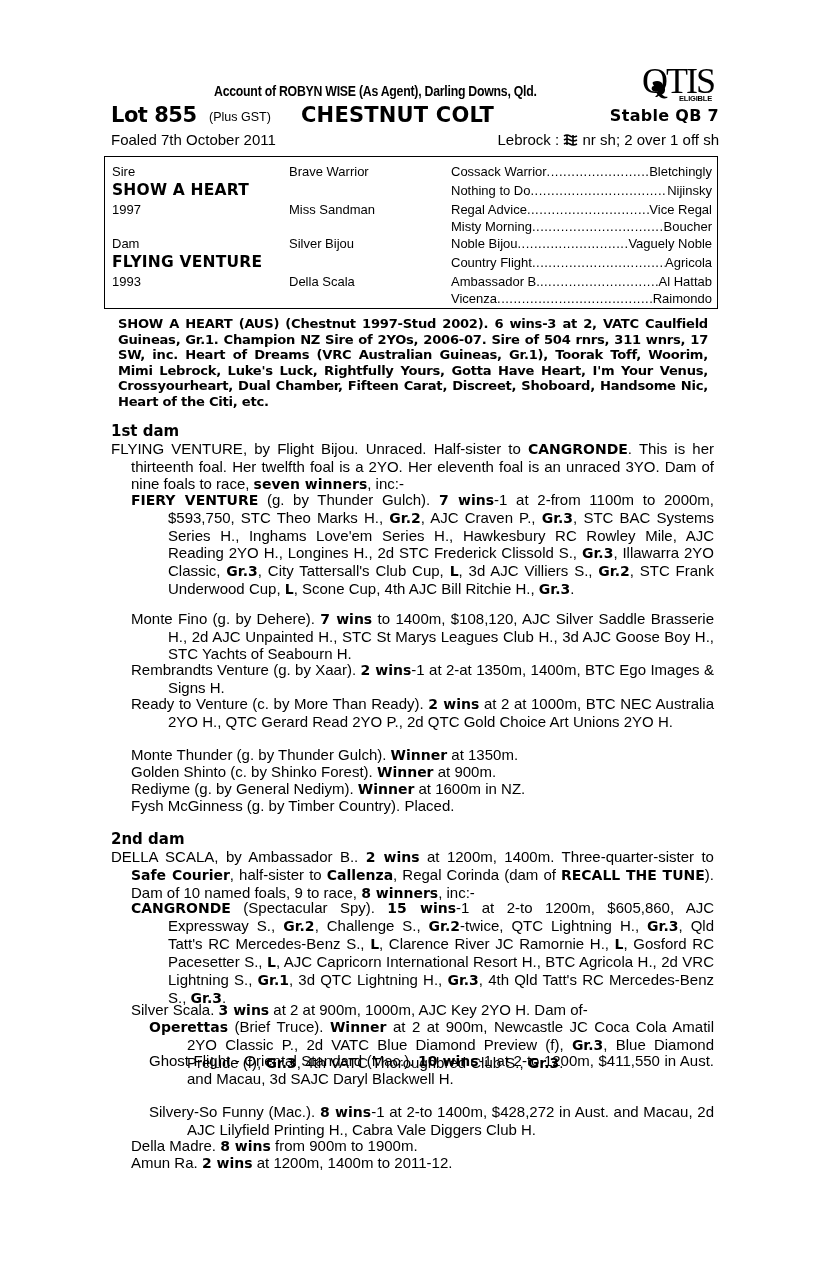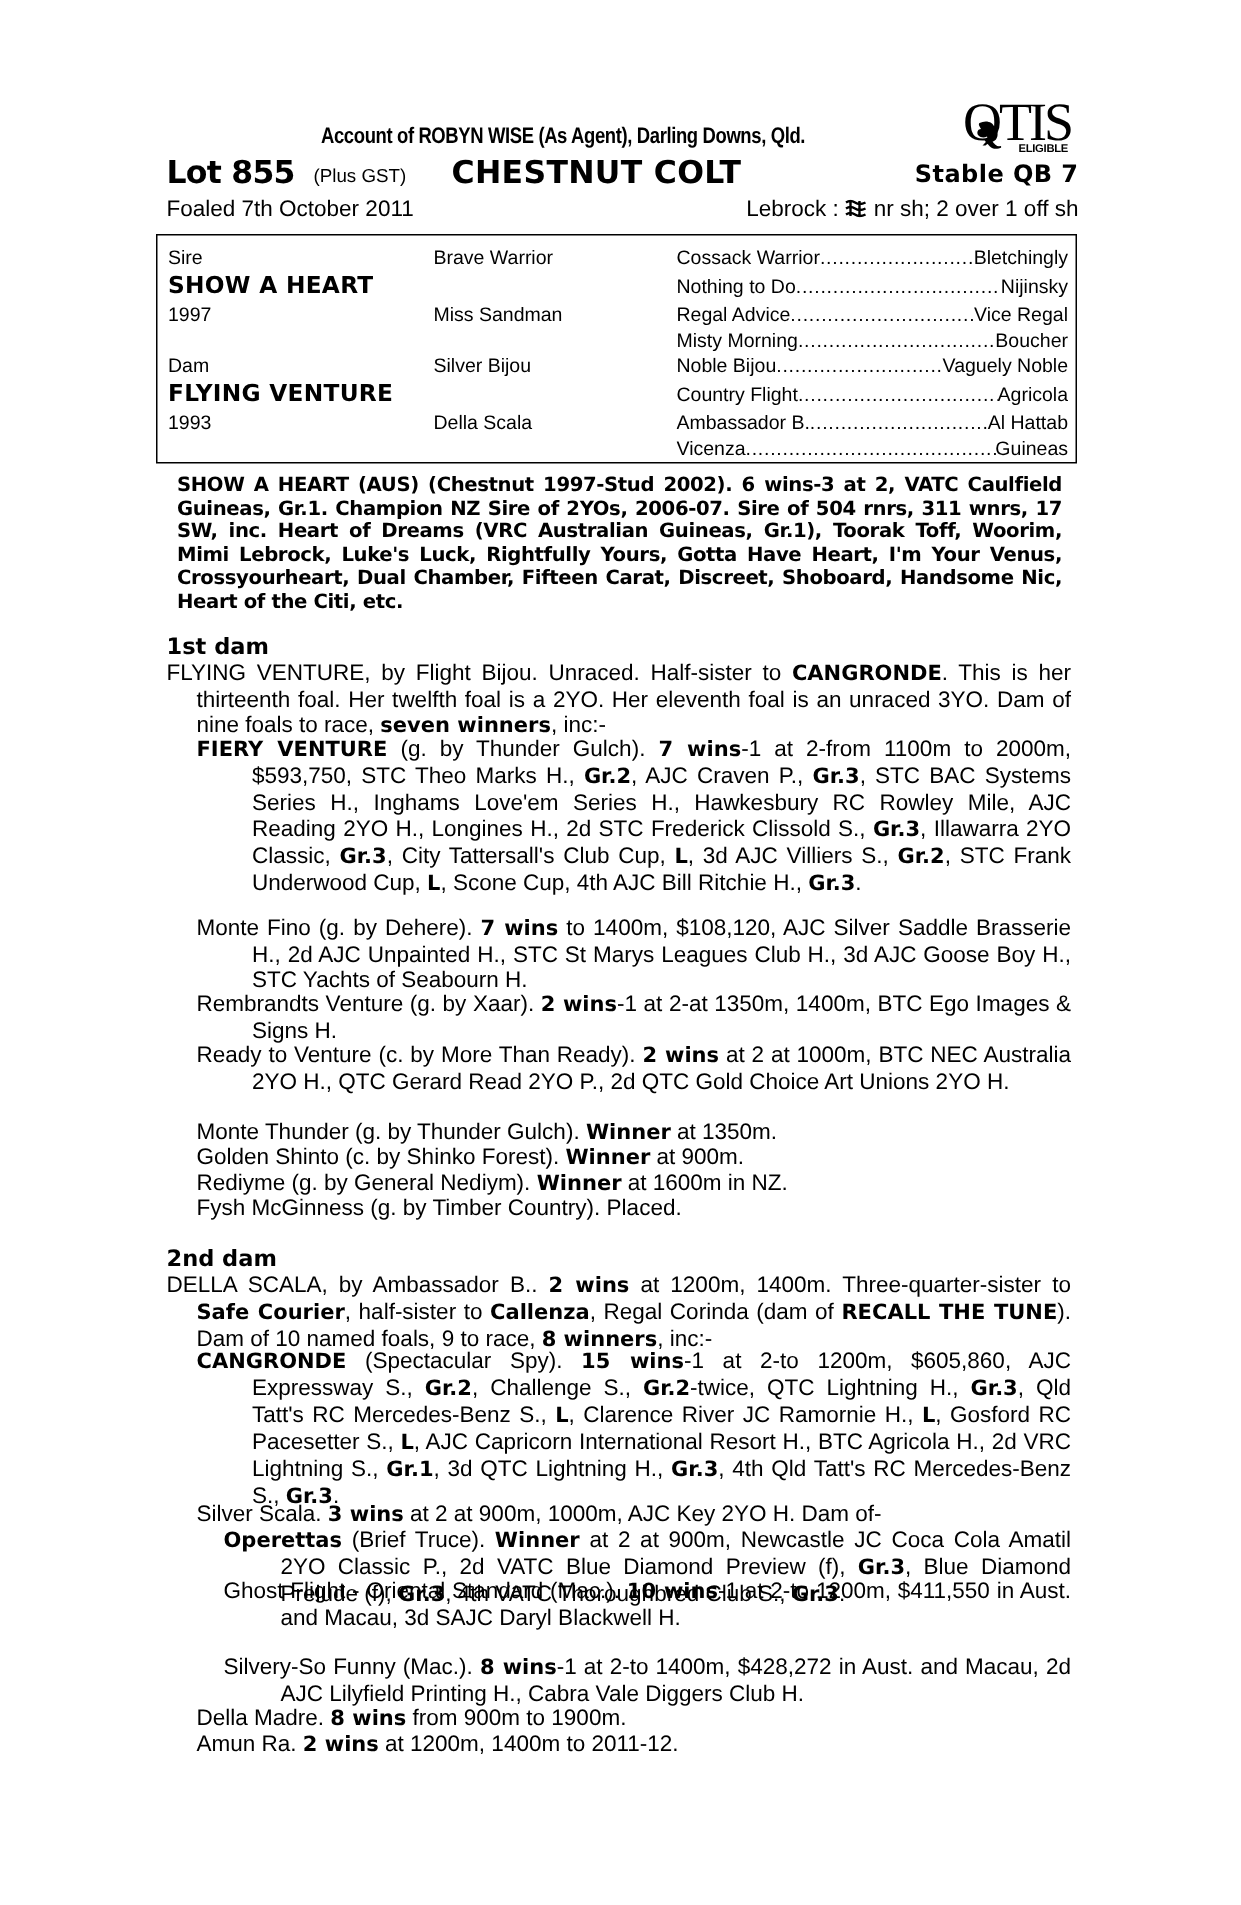--- a/index.html
+++ b/index.html
@@ -117,21 +117,21 @@
         <span class="s">Agricola</span>
       </div>
     <div class="gg" style="top:117px;">
         <span class="n">Ambassador B.</span>
         <span class="dots"></span>
         <span class="s">Al Hattab</span>
       </div>
     <div class="gg" style="top:134px;">
         <span class="n">Vicenza</span>
         <span class="dots"></span>
-        <span class="s">Guineas</span>
+        <span class="s">Raimondo</span>
       </div>
   </div>
 
   <div class="sire-sum">SHOW A HEART (AUS) (Chestnut 1997-Stud 2002). 6 wins-3 at 2, VATC Caulfield Guineas, Gr.1. Champion NZ Sire of 2YOs, 2006-07. Sire of 504 rnrs, 311 wnrs, 17 SW, inc. Heart of Dreams (VRC Australian Guineas, Gr.1), Toorak Toff, Woorim, Mimi Lebrock, Luke's Luck, Rightfully Yours, Gotta Have Heart, I'm Your Venus, Crossyourheart, Dual Chamber, Fifteen Carat, Discreet, Shoboard, Handsome Nic, Heart of the Citi, etc.</div>
 
   <div class="section-h" style="top:422px;">1st dam</div>
   <div id="fd">
       <div class="para" style="top: 440px; left: 111px; width: 603px; padding-left: 20px; text-indent: -20px; box-sizing: border-box;">FLYING VENTURE, by Flight Bijou. Unraced. Half-sister to <b>CANGRONDE</b>. This is her thirteenth foal. Her twelfth foal is a 2YO. Her eleventh foal is an unraced 3YO. Dam of nine foals to race, <b>seven winners</b>, inc:-</div>
       <div class="para" style="top: 491px; left: 131px; width: 583px; padding-left: 37px; text-indent: -37px; box-sizing: border-box;"><b>FIERY VENTURE</b> (g. by Thunder Gulch). <b>7 wins</b>-1 at 2-from 1100m to 2000m, $593,750, STC Theo Marks H., <b>Gr.2</b>, AJC Craven P., <b>Gr.3</b>, STC BAC Systems Series H., Inghams Love'em Series H., Hawkesbury RC Rowley Mile, AJC Reading 2YO H., Longines H., 2d STC Frederick Clissold S., <b>Gr.3</b>, Illawarra 2YO Classic, <b>Gr.3</b>, City Tattersall's Club Cup, <b>L</b>, 3d AJC Villiers S., <b>Gr.2</b>, STC Frank Underwood Cup, <b>L</b>, Scone Cup, 4th AJC Bill Ritchie H., <b>Gr.3</b>.</div>
       <div class="para" style="top: 610px; left: 131px; width: 583px; padding-left: 37px; text-indent: -37px; box-sizing: border-box;">Monte Fino (g. by Dehere). <b>7 wins</b> to 1400m, $108,120, AJC Silver Saddle Brasserie H., 2d AJC Unpainted H., STC St Marys Leagues Club H., 3d AJC Goose Boy H., STC Yachts of Seabourn H.</div>

